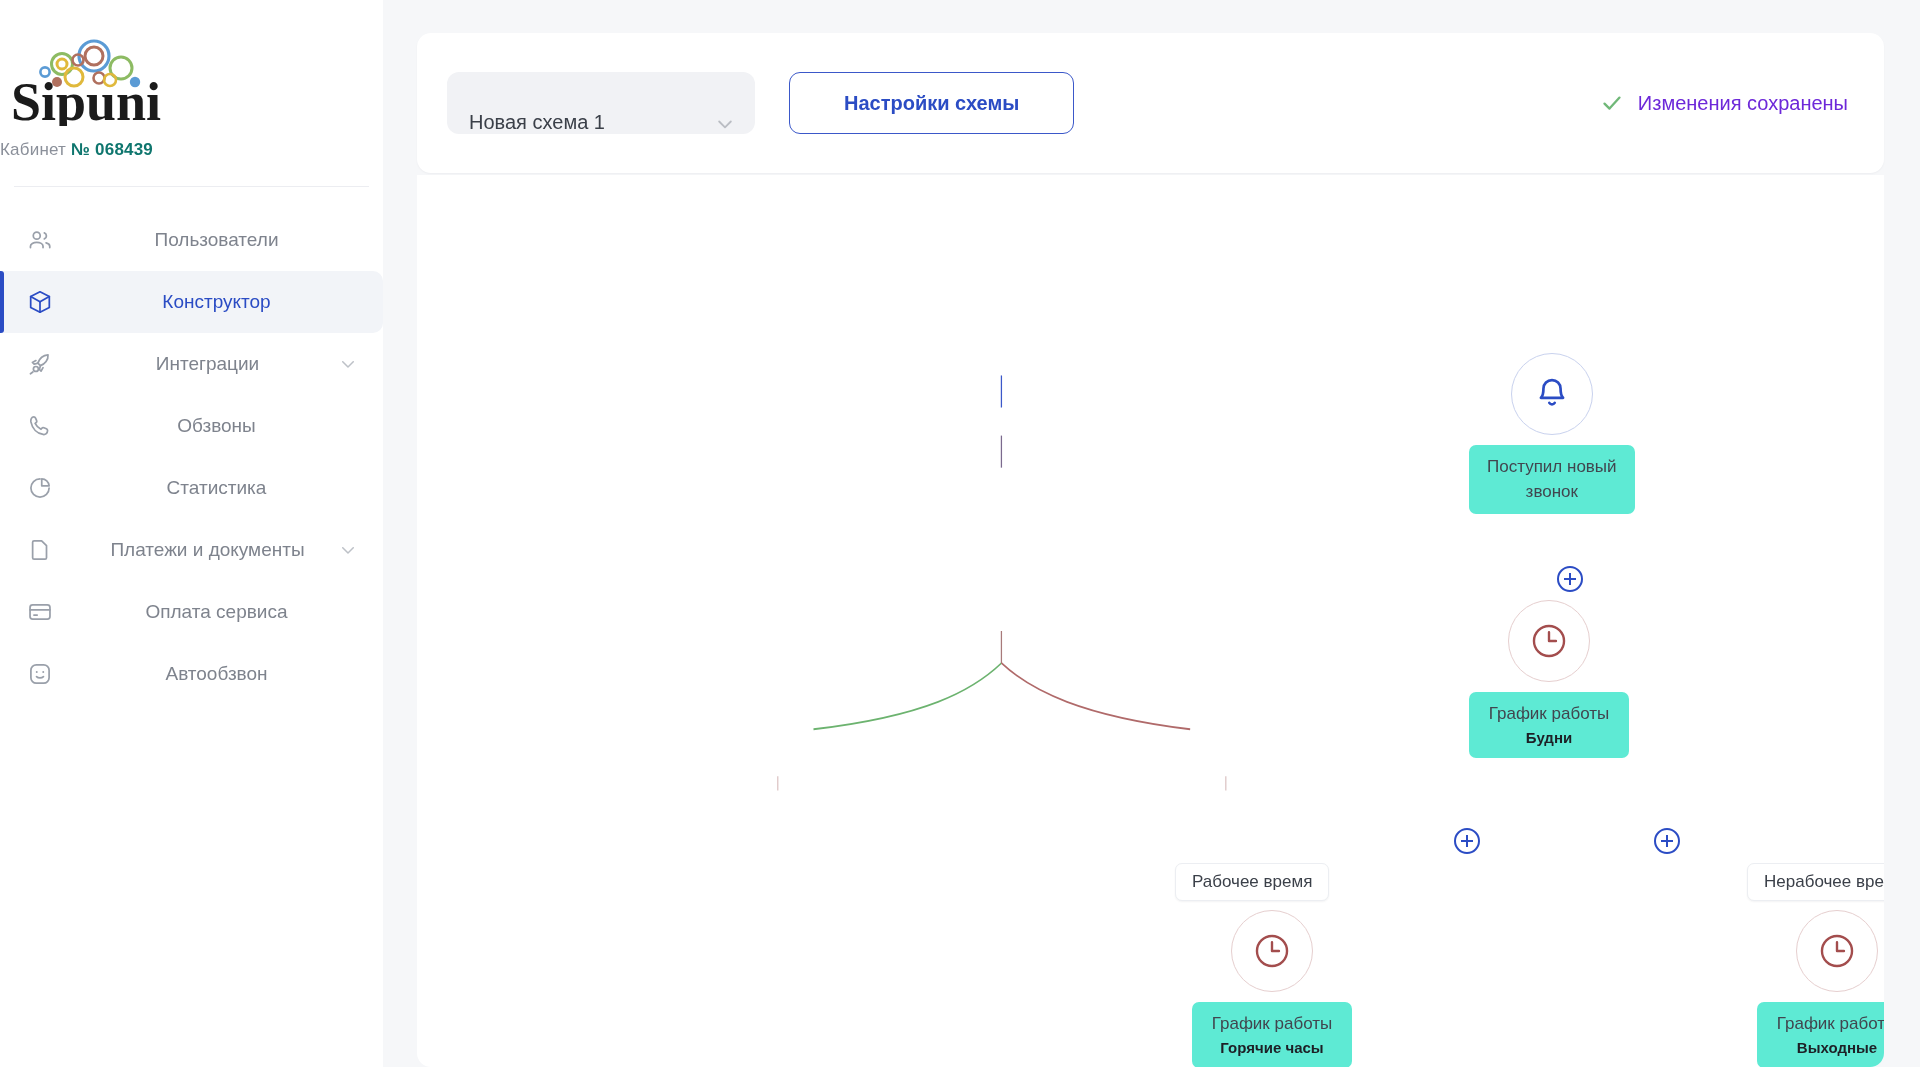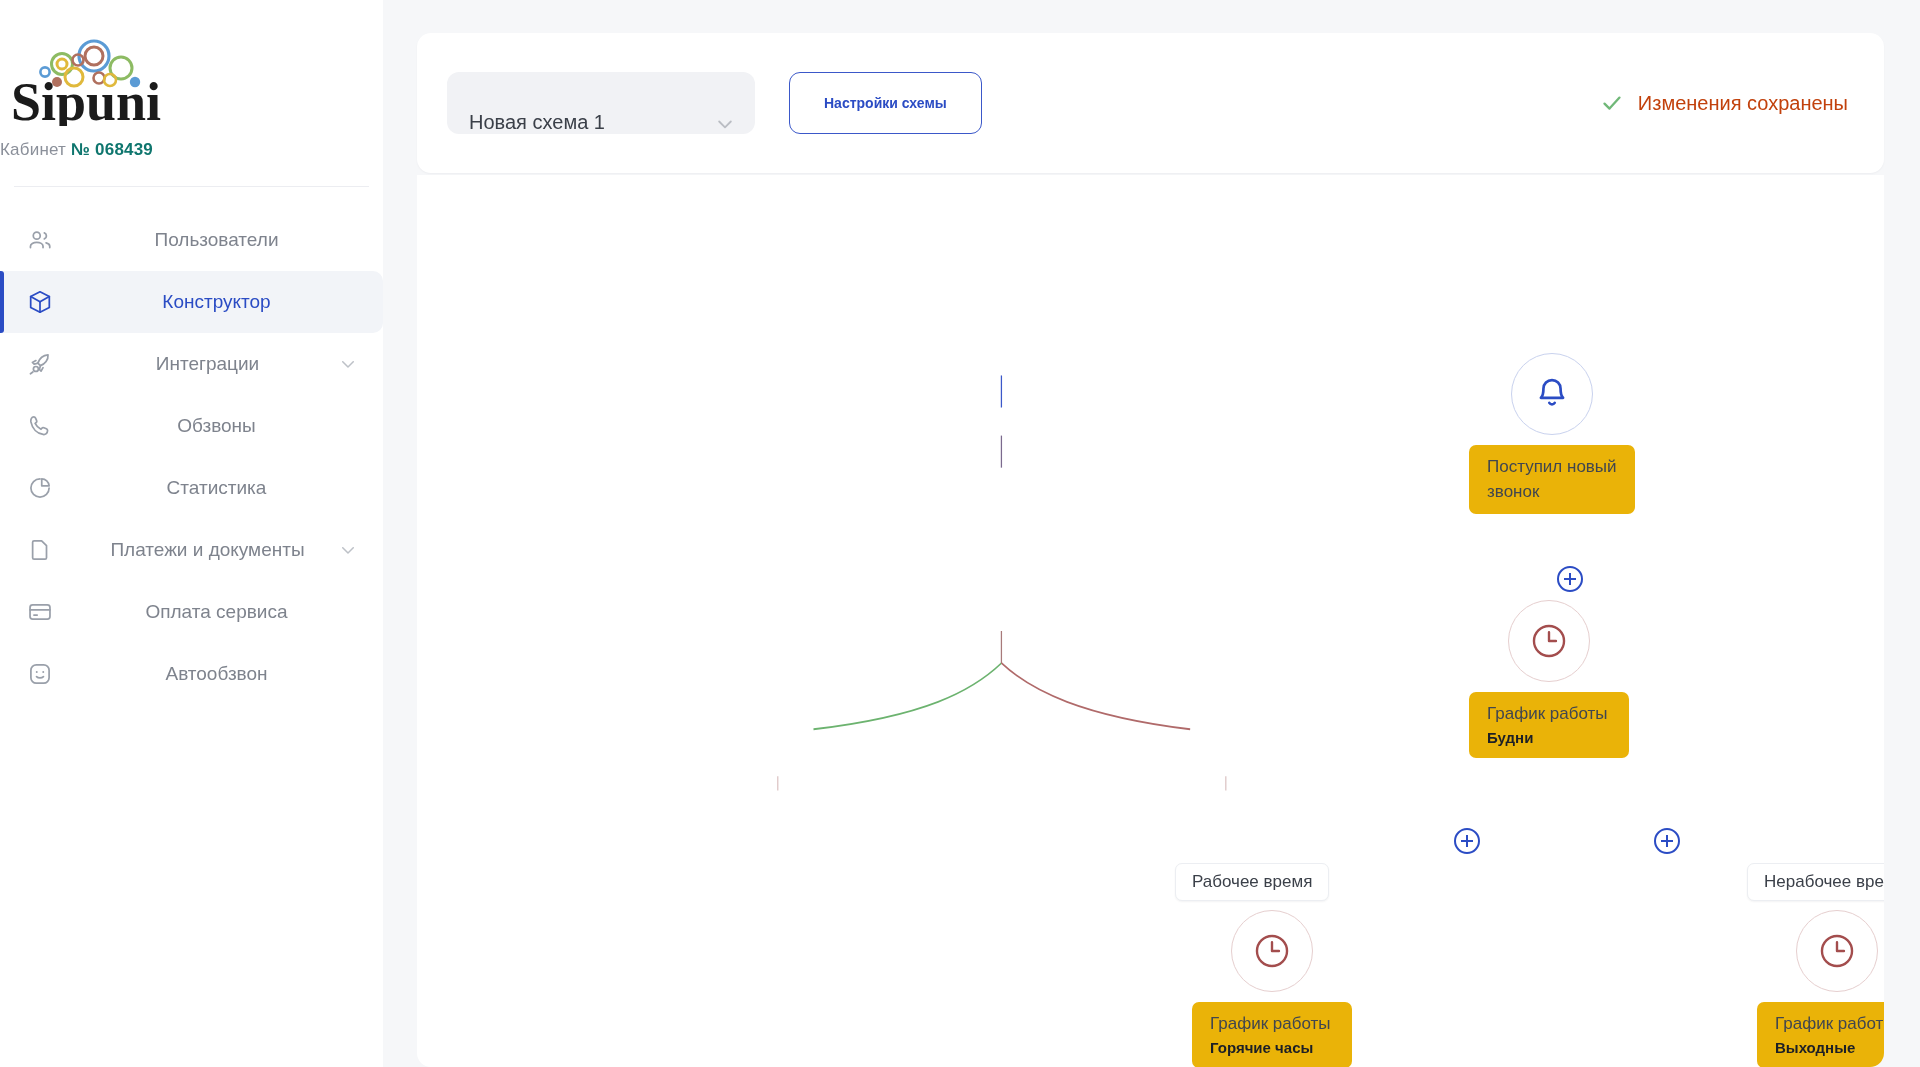--- a/index.html
+++ b/index.html
@@ -70,49 +70,49 @@
   }
   .scheme-select {
     width: 308px; height: 62px; background: #f1f2f5;
     border-radius: 12px; display: flex; align-items: flex-end;
     padding: 0 20px 0 22px; cursor: pointer;
   }
   .scheme-select .sv { flex: 1; font-size: 20px; color: #3b4049; }
   .scheme-select .dd { width: 20px; height: 20px; opacity: .55; }
   .scheme-select .dd svg { width: 20px; height: 20px; display: block; }
   .settings-btn {
-    margin-left: 34px; height: 62px; padding: 0 34px;
+    margin-left: 34px; height: 62px; padding: 0 54px;
     border: 1.5px solid #3b58c9; border-radius: 11px;
-    background: #fff; color: #2b4cc4; font-size: 14px; font-weight: 700;
+    background: #fff; color: #2b4cc4; font-size: 20px; font-weight: 700;
     display: flex; align-items: center; cursor: pointer;
     font-family: "Liberation Sans", sans-serif;
   }
   .saved {
     margin-left: auto; display: flex; align-items: center;
-    color: #c2410c; font-size: 20px;
+    color: #6d28d9; font-size: 20px;
   }
   .saved .chk { width: 24px; height: 24px; margin-right: 14px; }
   .saved .chk svg { width: 24px; height: 24px; display: block; }
 
   .canvas {
     margin-top: 2px; flex: 1; background: #ffffff;
     border-radius: 0 0 14px 14px; position: relative; overflow: hidden;
   }
   .canvas-svg { position: absolute; inset: 0; width: 100%; height: 100%; }
 
   
   .node { position: absolute; display: flex; flex-direction: column; align-items: center; }
   .node .circle {
     border-radius: 50%; background: #fff;
     display: flex; align-items: center; justify-content: center;
   }
   .node .circle svg { display: block; }
   .node .card {
-    margin-top: 10px; background: #eab308; border-radius: 7px;
-    padding: 10px 18px; min-width: 160px;
+    margin-top: 10px; background: #5eead4; border-radius: 7px;
+    padding: 10px 18px; text-align: center; min-width: 160px;
     cursor: pointer;
   }
   .node .card .t1 { font-size: 17px; color: #41464f; line-height: 1.45; }
   .node .card .t2 { font-size: 15px; color: #1d2026; font-weight: 700; line-height: 1.45; }
 
   .node-bell .circle { width: 82px; height: 82px; border: 1.5px solid #c9d2ee; }
   .node-clock .circle { width: 82px; height: 82px; border: 1.2px solid #e6cfcf; }
 
   .branch-label {
     position: absolute; background: #fff;

